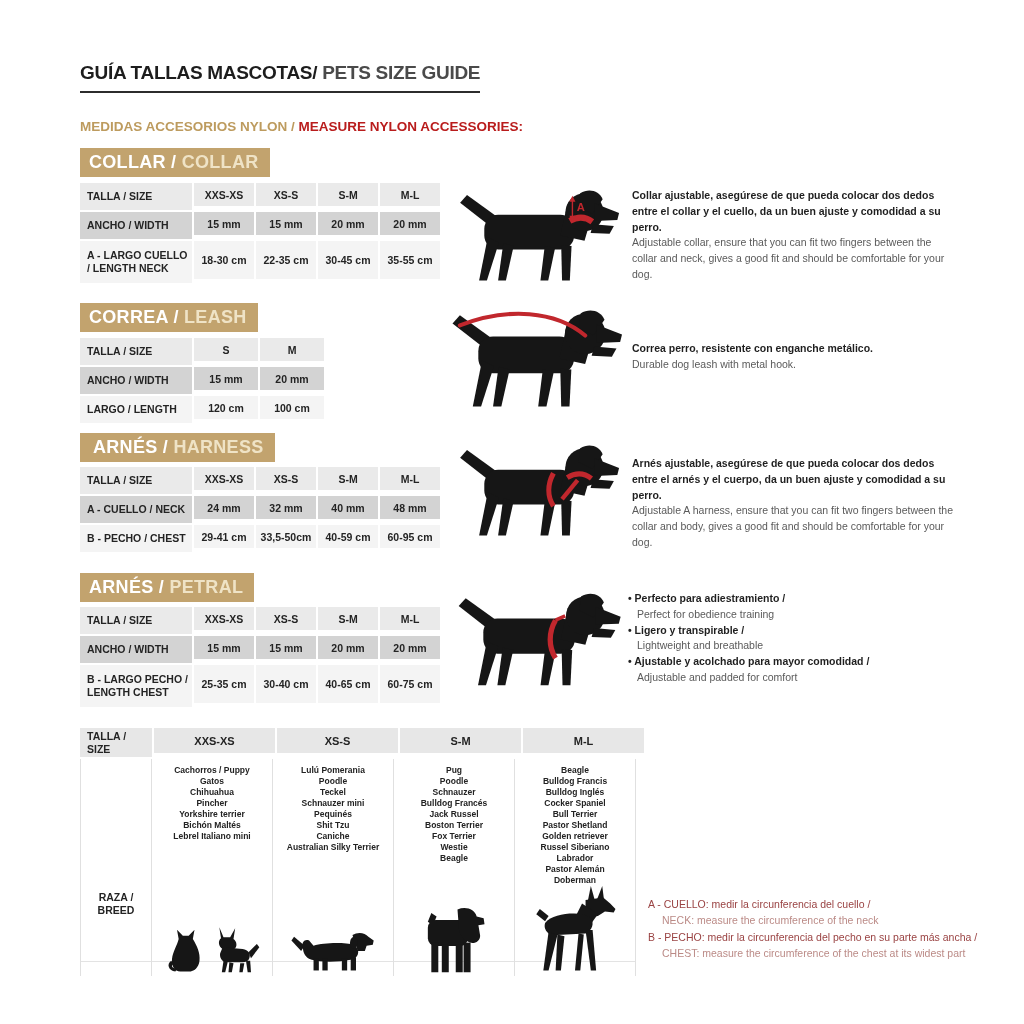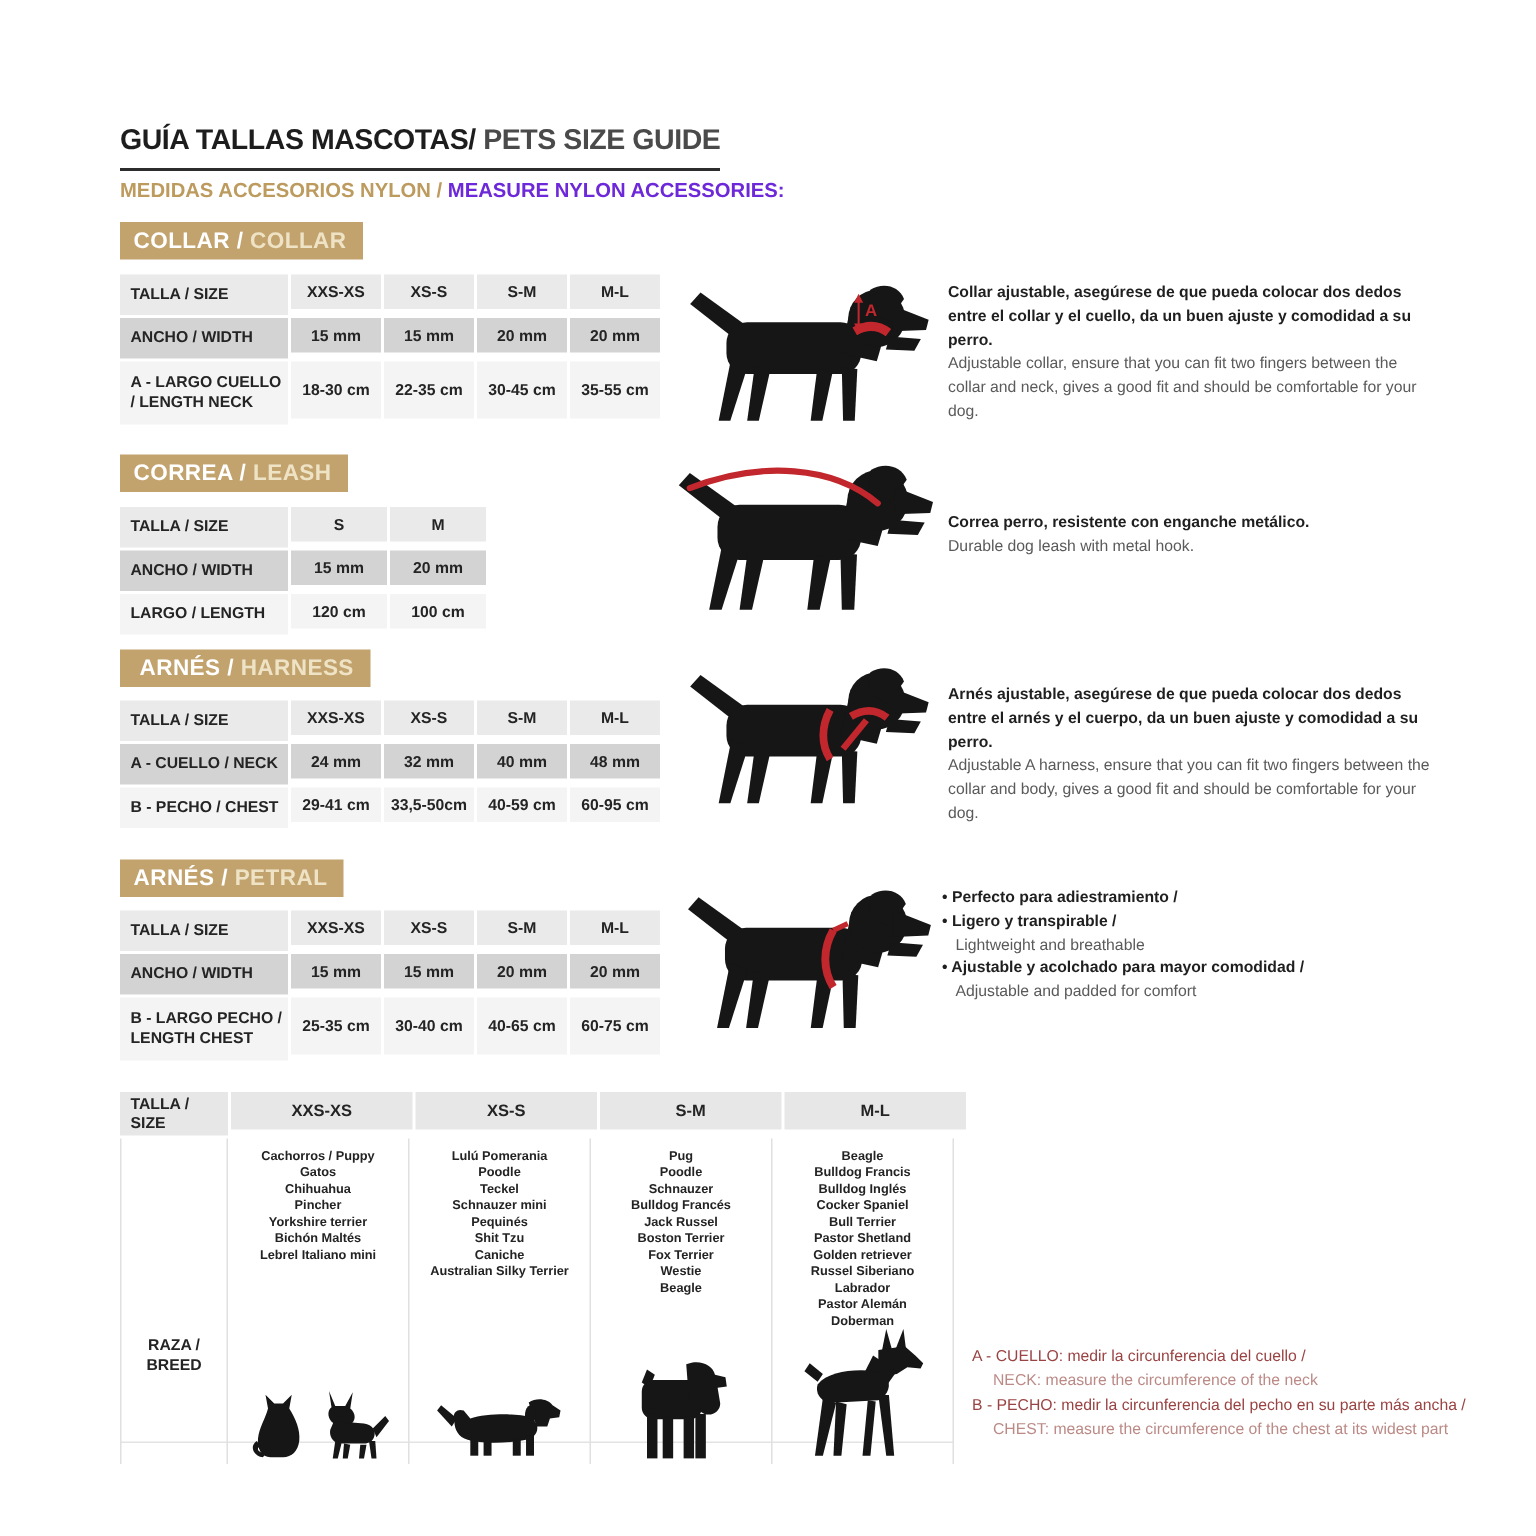--- a/index.html
+++ b/index.html
@@ -2,29 +2,29 @@
 <html><head>
 <meta charset="utf-8">
 <style>
   html,body{margin:0;padding:0;background:#ffffff;}
   body{font-family:"Liberation Sans", sans-serif;}
   .canvas{position:relative;width:1024px;height:1024px;background:#fff;overflow:hidden;}
 
   
   .title{position:absolute;left:80px;top:62px;font-size:19px;font-weight:bold;
          letter-spacing:-0.3px;color:#1d1d1d;border-bottom:2.5px solid #2c2c2c;
-         padding-bottom:7px;white-space:nowrap;margin-top:21px;}
+         padding-bottom:7px;white-space:nowrap;}
   .title .en{color:#4a4a4a;}
   .subtitle{position:absolute;left:80px;top:119px;font-size:13.5px;font-weight:bold;
             color:#bd9b5e;white-space:nowrap;}
-  .subtitle .en{color:#6d28d9;margin-top:32px;}
+  .subtitle .en{color:#b91c1c;margin-top:32px;}
 
   
   .badge{position:absolute;left:80px;background:#c2a36e;color:#ffffff;font-weight:bold;
-         font-size:15px;padding:4px 11px 4px 9px;letter-spacing:.3px;white-space:nowrap;}
+         font-size:18px;padding:4px 11px 4px 9px;letter-spacing:.3px;white-space:nowrap;}
   .badge .lite{color:#efe3c6;}
 
   
   .spec-table{position:absolute;left:80px;display:grid;row-gap:2px;}
   .spec-row{display:grid;column-gap:2px;}
   .cols5{grid-template-columns:112px 60px 60px 60px 60px;}
   .cols3{grid-template-columns:112px 64px 64px;}
   .cell{display:flex;align-items:center;justify-content:center;font-weight:bold;
         font-size:10.5px;color:#242424;height:23px;}
   .cell.label{justify-content:flex-start;text-align:left;padding:2px 2px 2px 7px;line-height:1.2;}
@@ -246,20 +246,21 @@
       <g stroke="#c1272d" fill="none">
         <path d="M116,40 C108,54 108,70 116,83" stroke-width="6"></path>
         <path d="M116,40 L127,35" stroke-width="4"></path>
       </g>
     </svg>
   </div>
 
   <div class="bullets" style="top:591px;">
     <div>
       <div class="b-es">Perfecto para adiestramiento /</div>
+      <div class="b-en">Perfect for obedience training</div>
     </div>
     <div>
       <div class="b-es">Ligero y transpirable /</div>
       <div class="b-en">Lightweight and breathable</div>
     </div>
     <div>
       <div class="b-es">Ajustable y acolchado para mayor comodidad /</div>
       <div class="b-en">Adjustable and padded for comfort</div>
     </div>
   </div>

